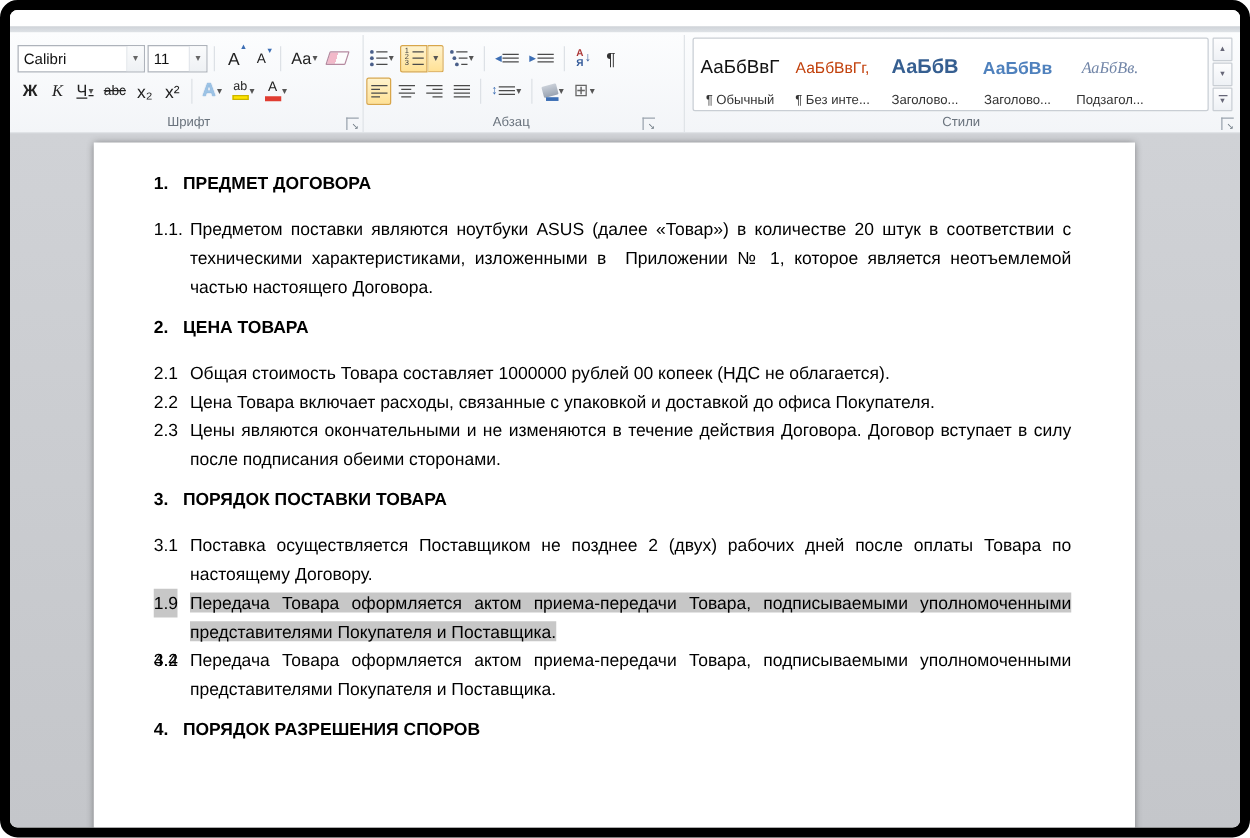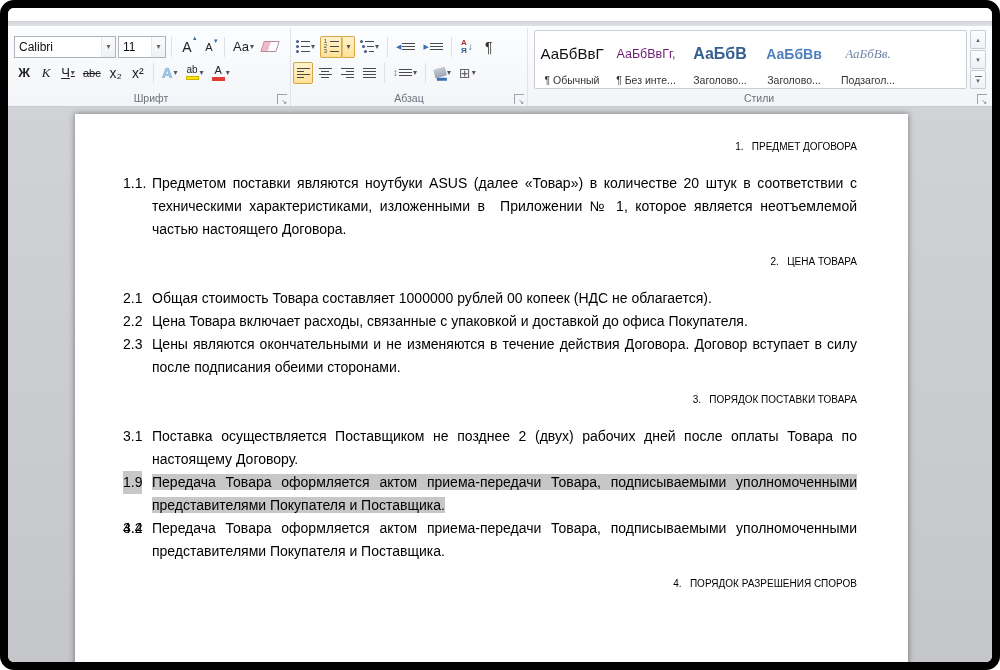--- a/index.html
+++ b/index.html
@@ -79,36 +79,36 @@
     border-right:none;border-bottom:none;cursor:pointer;}
   .dlg::after{content:"↘";position:absolute;right:0px;bottom:-1px;font-size:7px;line-height:7px;color:#6f7a84;}
   
   .styles-body{flex:1;display:flex;align-items:stretch;padding:2px 2px 2px 4px;gap:3px;}
   .gallery{flex:1;display:flex;align-items:stretch;border:1px solid #c9ced4;background:#fff;
     border-radius:2px;padding:2px 6px;gap:12px;}
   .style-card{width:62px;display:flex;flex-direction:column;align-items:center;justify-content:flex-end;cursor:pointer;}
   .style-preview{flex:1;display:flex;align-items:center;white-space:nowrap;overflow:hidden;}
   .style-label{font-size:10.5px;color:#333;white-space:nowrap;overflow:hidden;max-width:66px;}
   .sp-normal{font-size:15px;color:#111;}
-  .sp-nospace{font-size:12.5px;color:#701a75;}
+  .sp-nospace{font-size:12.5px;color:#c2410c;}
   .sp-h1{font-size:16px;font-weight:bold;color:#365f91;}
   .sp-h2{font-size:14px;font-weight:bold;color:#4f81bd;}
   .sp-title{font-size:25px;color:#1c2c47;font-family:"Liberation Serif",serif;}
   .sp-subtitle{font-size:13px;font-style:italic;color:#7286a8;font-family:"Liberation Serif",serif;}
   .scrollstrip{width:16px;display:flex;flex-direction:column;gap:1px;}
   .sbtn{flex:1;border:1px solid #c9ced4;background:linear-gradient(#fdfdfe,#eef1f5);
     display:flex;flex-direction:column;align-items:center;justify-content:center;
     font-size:6px;color:#667;cursor:pointer;border-radius:1px;}
   .sbtn .morebar{width:7px;border-top:1px solid #667;margin-bottom:1px;}
   
   .workspace{flex:1;position:relative;background:linear-gradient(#d0d2d6,#c4c6ca);overflow:hidden;}
   .page{position:absolute;left:67px;top:7px;width:833px;height:600px;background:#fff;
     box-shadow:0 0 6px rgba(0,0,0,.45);box-sizing:border-box;
     padding:12px 51px 0 48px;color:#000;}
-  .doc-heading{font-size:10px;font-weight:normal;line-height:23px;margin:9px 0 14px;text-align:right;}
+  .doc-heading{font-size:14px;font-weight:bold;line-height:23px;margin:9px 0 14px;text-align:left;}
   .doc-item{position:relative;padding-left:29px;text-align:justify;line-height:23px;font-size:14px;}
   .doc-num{position:absolute;left:0;top:0;}
   .doc-item.highlighted .doc-num,.doc-item.highlighted .doc-text{background:#c7c7c7;}
 </style>
 </head>
 <body>
 
 <div class="frame">
   <div class="top-strip"></div>
   <div class="tab-divider"></div>
@@ -331,21 +331,21 @@
           <div class="btn">
             <span class="borders-g">⊞</span>
             <span class="dd">▾</span>
           </div>
         </div>
       </div>
       <div class="group-label">Абзац</div>
       <span class="dlg"></span>
     </div>
 
-    <div class="group" style="flex:1;">
+    <div class="group" style="flex:1;margin-left:20px;">
       <div class="styles-body">
         <div class="gallery" id="styles-gallery">
             <div class="style-card">
               <div class="style-preview sp-normal">АаБбВвГ</div>
               <div class="style-label">¶ Обычный</div>
             </div>
             <div class="style-card">
               <div class="style-preview sp-nospace">АаБбВвГг,</div>
               <div class="style-label">¶ Без инте...</div>
             </div>

